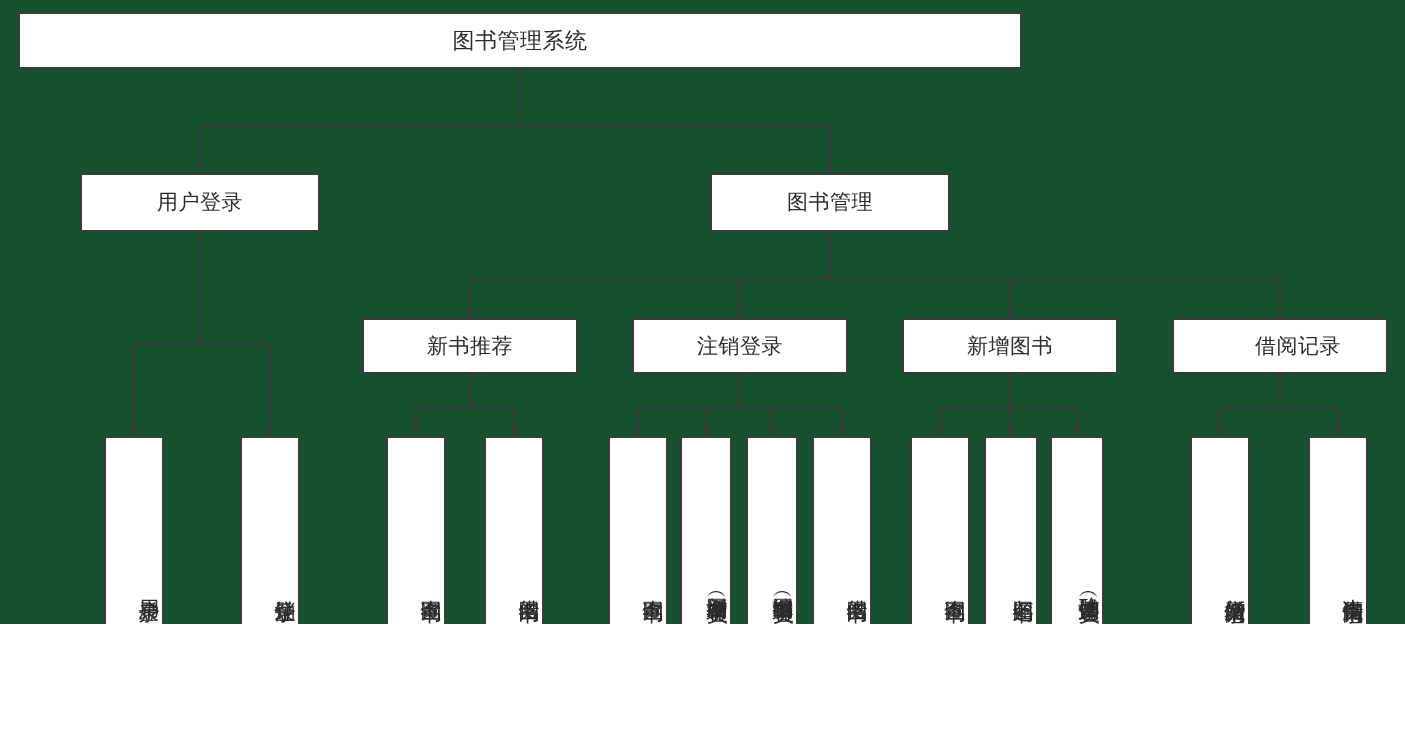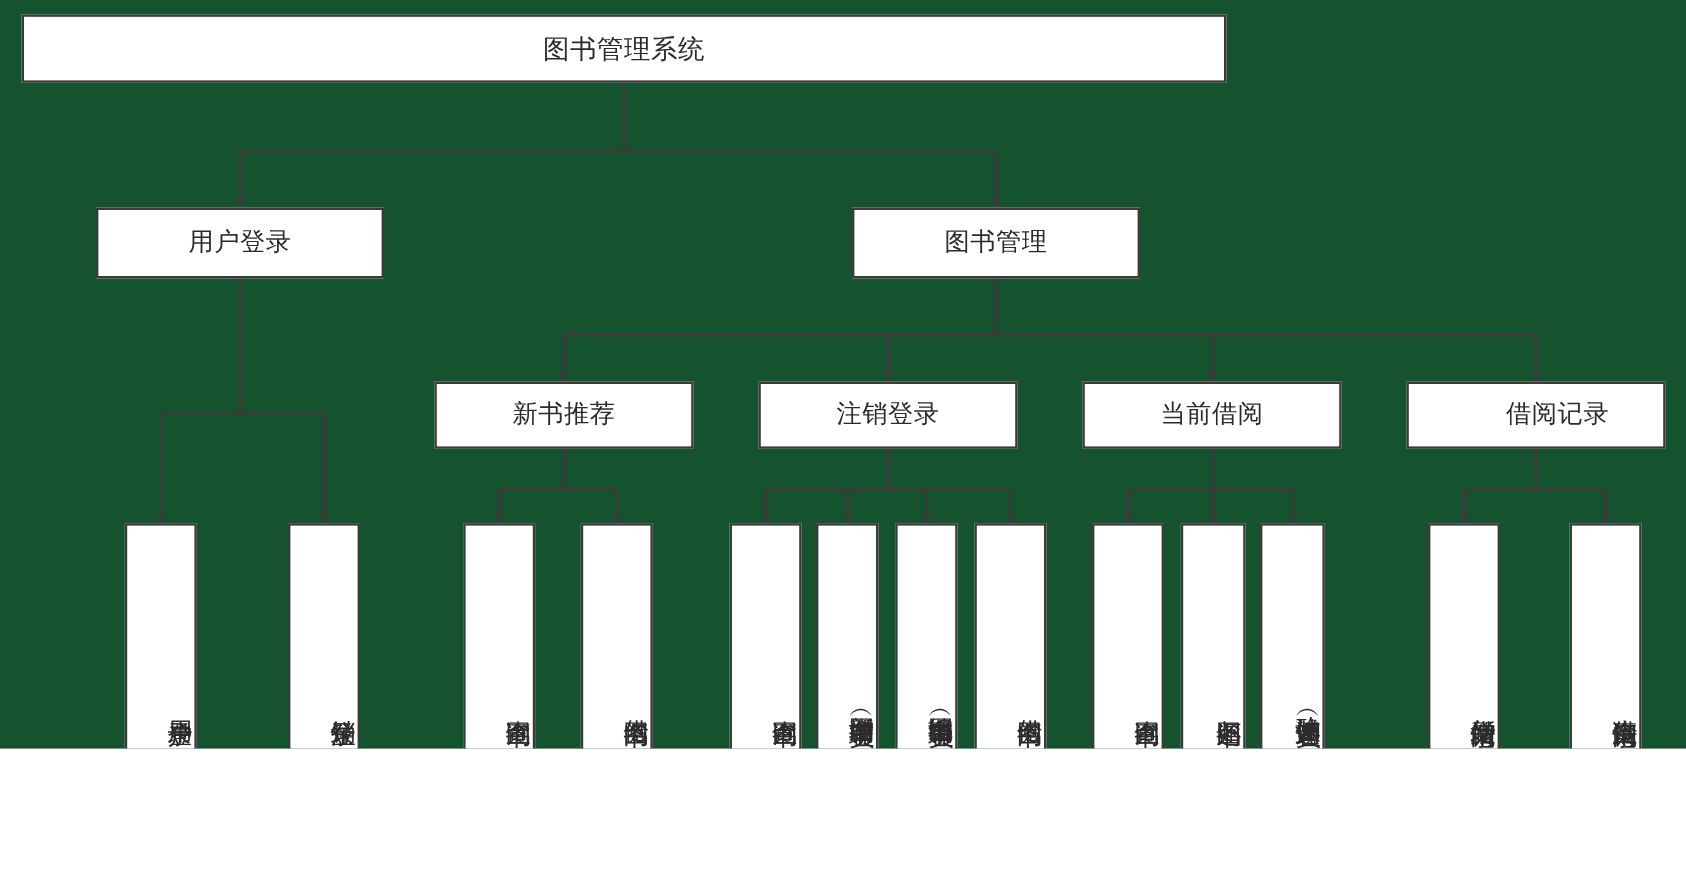--- a/index.html
+++ b/index.html
@@ -129,21 +129,21 @@
     <span>图书管理</span>
   </div>
 
   <div class="node horiz" id="n-new_book_rec" style="left: 362px; top: 318px; width: 216px; height: 56px;">
     <span>新书推荐</span>
   </div>
   <div class="node horiz" id="n-book_borrow" style="left: 632px; top: 318px; width: 216px; height: 56px;">
     <span>注销登录</span>
   </div>
   <div class="node horiz" id="n-current_borrow" style="left: 902px; top: 318px; width: 216px; height: 56px;">
-    <span>当前借阅</span>
+    <span>新增图书</span>
   </div>
   <div class="node horiz" id="n-borrow_record" style="left: 1172px; top: 318px; width: 216px; height: 56px; padding-left: 36px;">
     <span>借阅记录</span>
   </div>
 
   <div class="node vert" id="n-leaf_user_login" style="left: 104px; top: 436px; width: 60px; height: 297px;">
     <span class="vlabel">用户登录</span>
   </div>
   <div class="node vert" id="n-leaf_logout" style="left: 240px; top: 436px; width: 60px; height: 297px;">
     <span class="vlabel">注销登录</span>

